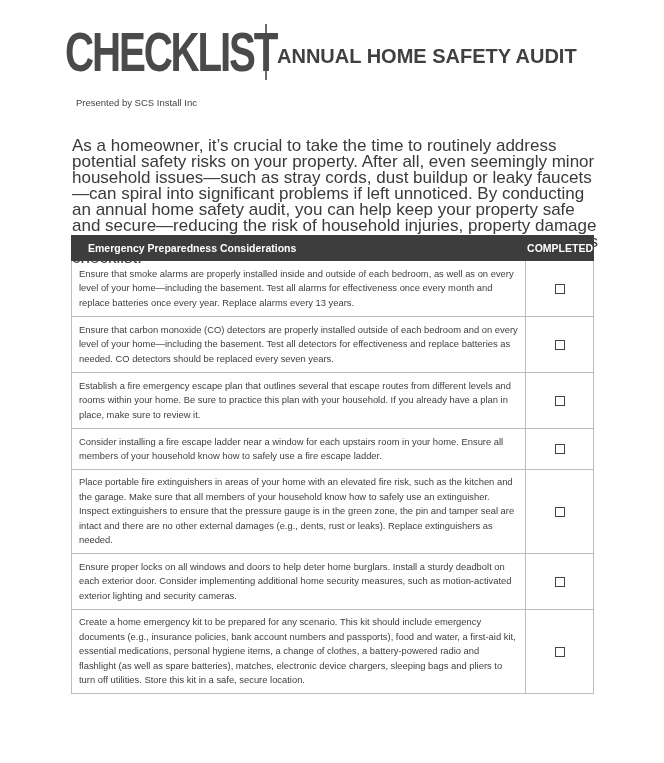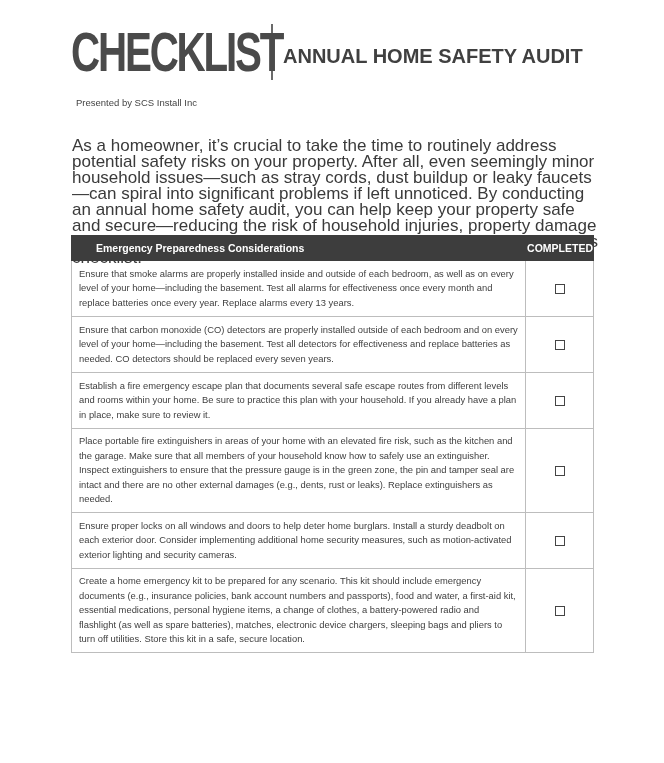--- a/index.html
+++ b/index.html
@@ -1,24 +1,24 @@
 <!DOCTYPE html>
 <html><head>
   <meta charset="utf-8">
   <style>
     html, body { margin: 0; padding: 0; background: #ffffff; }
     body { width: 664px; height: 763px; position: relative; overflow: hidden; font-family: "Liberation Sans", sans-serif; color: #3a3a3a; }
-    .header { position: absolute; left: 71px; top: 22px; height: 60px; display: flex; align-items: center; }
+    .header { position: absolute; left: 65px; top: 22px; height: 60px; display: flex; align-items: center; }
     .big-title { font-family: "Liberation Sans", sans-serif; font-weight: bold; font-size: 56px; letter-spacing: -3px; color: #4a4a4a; transform: scaleX(0.72); transform-origin: left center; width: 200px; white-space: nowrap; line-height: 60px; }
     .divider { width: 2px; height: 56px; background: #6a6a6a; margin-left: 0px; margin-right: 10px; }
     .sub-title { font-size: 20px; font-weight: bold; color: #404040; white-space: nowrap; letter-spacing: 0px; margin-top: 8px; }
     .presented { position: absolute; left: 76px; top: 97px; font-size: 9.5px; color: #444; }
     .intro { position: absolute; left: 72px; top: 138px; width: 526px; font-size: 17px; line-height: 16px; color: #3a3a3a; }
     table.checklist { position: absolute; left: 71px; top: 235px; width: 523px; border-collapse: collapse; font-size: 9.4px; color: #3e3e3e; }
-    table.checklist th { background: #3d3d3d; color: #ffffff; font-weight: bold; text-align: left; height: 24px; padding: 0 24px; font-size: 10.5px; border: 1px solid #3d3d3d; }
+    table.checklist th { background: #3d3d3d; color: #ffffff; font-weight: bold; text-align: left; height: 24px; padding: 0 16px; font-size: 10.5px; border: 1px solid #3d3d3d; }
     table.checklist th.completed-col { text-align: right; width: 67px; padding: 0; font-size: 10.5px; }
     table.checklist td { border: 1.5px solid #bdbdbd; padding: 4px 7px 4px 7px; line-height: 14.5px; vertical-align: middle; }
     table.checklist td.check-cell { text-align: center; width: 67px; padding: 0; }
     .checkbox { display: inline-block; width: 8px; height: 8px; border: 1.3px solid #444; background: #fff; vertical-align: middle; cursor: pointer; }
   </style>
 </head>
 <body>
 
 <div class="header">
   <div class="big-title">CHECKLIST</div>
@@ -40,21 +40,25 @@
   <tbody>
     <tr>
       <td style="height:47px">Ensure that smoke alarms are properly installed inside and outside of each bedroom, as well as on every level of your home—including the basement. Test all alarms for effectiveness once every month and replace batteries once every year. Replace alarms every 13 years.</td>
       <td class="check-cell"><span class="checkbox"></span></td>
     </tr>
     <tr>
       <td style="height:47px">Ensure that carbon monoxide (CO) detectors are properly installed outside of each bedroom and on every level of your home—including the basement. Test all detectors for effectiveness and replace batteries as needed. CO detectors should be replaced every seven years.</td>
       <td class="check-cell"><span class="checkbox"></span></td>
     </tr>
     <tr>
-      <td style="height:47px">Establish a fire emergency escape plan that documents several safe escape routes from different levels and rooms within your home. Be sure to practice this plan with your household. If you already have a plan in place, make sure to review it.</td>
+      <td style="height:47px">Establish a fire emergency escape plan that outlines several that escape routes from different levels and rooms within your home. Be sure to practice this plan with your household. If you already have a plan in place, make sure to review it.</td>
+      <td class="check-cell"><span class="checkbox"></span></td>
+    </tr>
+    <tr>
+      <td style="height:32px">Consider installing a fire escape ladder near a window for each upstairs room in your home. Ensure all members of your household know how to safely use a fire escape ladder.</td>
       <td class="check-cell"><span class="checkbox"></span></td>
     </tr>
     <tr>
       <td style="height:75px">Place portable fire extinguishers in areas of your home with an elevated fire risk, such as the kitchen and the garage. Make sure that all members of your household know how to safely use an extinguisher. Inspect extinguishers to ensure that the pressure gauge is in the green zone, the pin and tamper seal are intact and there are no other external damages (e.g., dents, rust or leaks). Replace extinguishers as needed.</td>
       <td class="check-cell"><span class="checkbox"></span></td>
     </tr>
     <tr>
       <td style="height:47px">Ensure proper locks on all windows and doors to help deter home burglars. Install a sturdy deadbolt on each exterior door. Consider implementing additional home security measures, such as motion-activated exterior lighting and security cameras.</td>
       <td class="check-cell"><span class="checkbox"></span></td>
     </tr>

